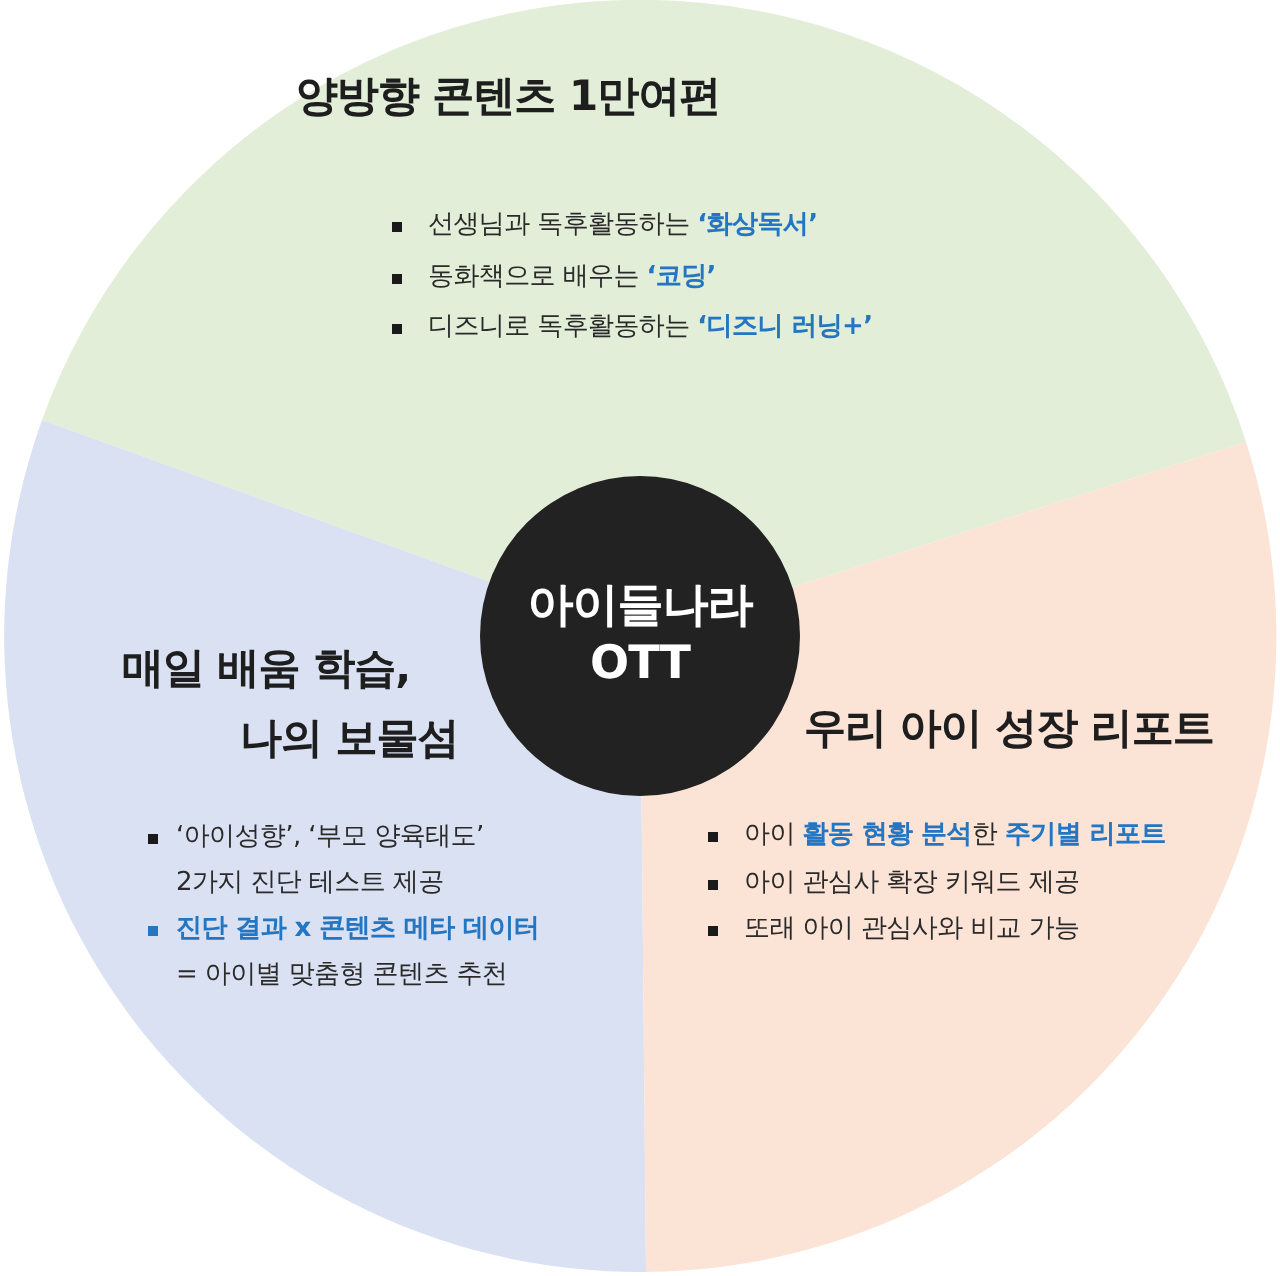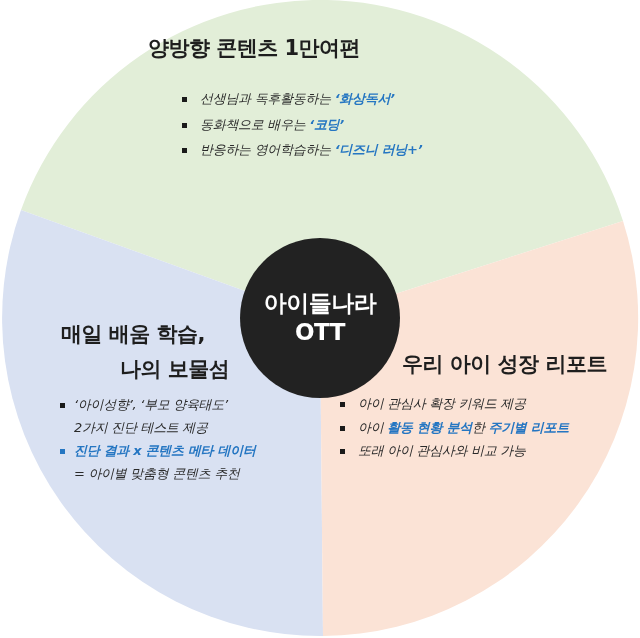--- a/index.html
+++ b/index.html
@@ -1,20 +1,20 @@
 <!DOCTYPE html>
 <html><head>
 <meta charset="utf-8">
 <style>
   html, body { margin: 0; padding: 0; background: #ffffff; }
   body { width: 640px; height: 638px; position: relative; overflow: hidden;
          font-family: "DejaVu Sans", "Liberation Sans", sans-serif; color: #1f1f1f; }
   #wheel { position: absolute; left: 0; top: 0; width: 640px; height: 638px; }
   .sec-title { position: absolute; font-weight: bold; font-size: 21px; color: #1e1e1e; white-space: nowrap; letter-spacing: -0.5px; }
-  .list { position: absolute; margin: 0; padding: 0; list-style: none; font-style: italic; }
+  .list { position: absolute; margin: 14px; padding: 0; list-style: none; }
   .list li { position: relative; font-size: 13px; line-height: 25.5px; white-space: nowrap; color: #2a2a2a; letter-spacing: -0.3px; }
   .bullet { position: absolute; width: 5px; height: 5px; background: #1a1a1a; top: 11px; }
   .hl { color: #2576c2; font-weight: bold; }
   .quote { color: #2576c2; font-weight: bold; }
   .center-text { position: absolute; left: 240px; top: 238px; width: 160px; height: 160px;
                  display: flex; flex-direction: column; align-items: center; justify-content: center;
                  color: #ffffff; font-weight: bold; font-size: 23px; line-height: 29px; letter-spacing: -0.5px; }
 </style>
 </head>
 <body>
@@ -41,21 +41,21 @@
   <li style="padding-left:18px;">
     <span class="bullet" style="left:0;"></span>
     <span>선생님과 독후활동하는 </span><span class="quote">‘화상독서’</span>
   </li>
   <li style="padding-left:18px;">
     <span class="bullet" style="left:0;"></span>
     <span>동화책으로 배우는 </span><span class="quote">‘코딩’</span>
   </li>
   <li style="padding-left:18px;">
     <span class="bullet" style="left:0;"></span>
-    <span>반응하는 영어학습하는 </span><span class="quote">‘디즈니 러닝+’</span>
+    <span>디즈니로 독후활동하는 </span><span class="quote">‘디즈니 러닝+’</span>
   </li>
 </ul>
 
 <div class="sec-title" style="left:40px; top:320px;padding-left:21px;">매일 배움 학습,</div>
 <div class="sec-title" style="left:120px; top:355px;">나의 보물섬</div>
 
 <ul class="list" style="left:60px; top:393px;">
   <li style="padding-left:14px; line-height:23px;">
     <span class="bullet" style="left:0; top:10px;"></span>
     <span>‘아이성향’, ‘부모 양육태도’</span><br>
@@ -66,23 +66,23 @@
     <span class="hl">진단 결과 x 콘텐츠 메타 데이터</span><br>
     <span>= 아이별 맞춤형 콘텐츠 추천</span>
   </li>
 </ul>
 
 <div class="sec-title" style="left:402px; top:350px;">우리 아이 성장 리포트</div>
 
 <ul class="list" style="left:340px; top:392px;">
   <li style="padding-left:18px; line-height:23.5px;">
     <span class="bullet" style="left:0; top:10px;"></span>
-    <span>아이 관심사 확장 키워드 제공</span>
+    <span>아이 </span><span class="hl">활동 현황 분석</span><span>한 </span><span class="hl">주기별 리포트</span>
   </li>
   <li style="padding-left:18px; line-height:23.5px;">
     <span class="bullet" style="left:0; top:10px;"></span>
-    <span>아이 </span><span class="hl">활동 현황 분석</span><span>한 </span><span class="hl">주기별 리포트</span>
+    <span>아이 관심사 확장 키워드 제공</span>
   </li>
   <li style="padding-left:18px; line-height:23.5px;">
     <span class="bullet" style="left:0; top:10px;"></span>
     <span>또래 아이 관심사와 비교 가능</span>
   </li>
 </ul>
 
 </body></html>

